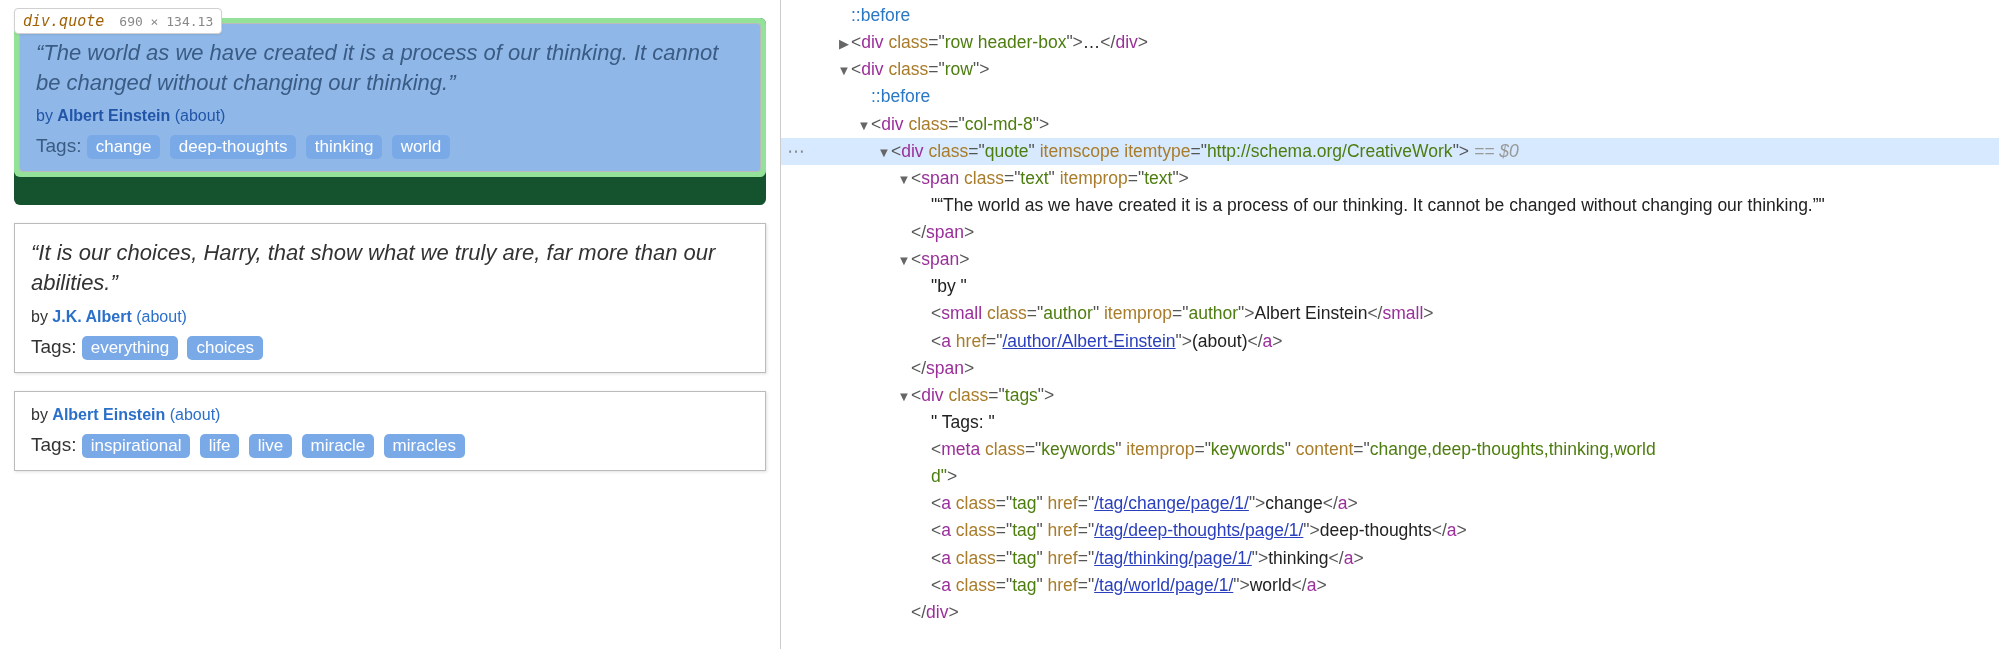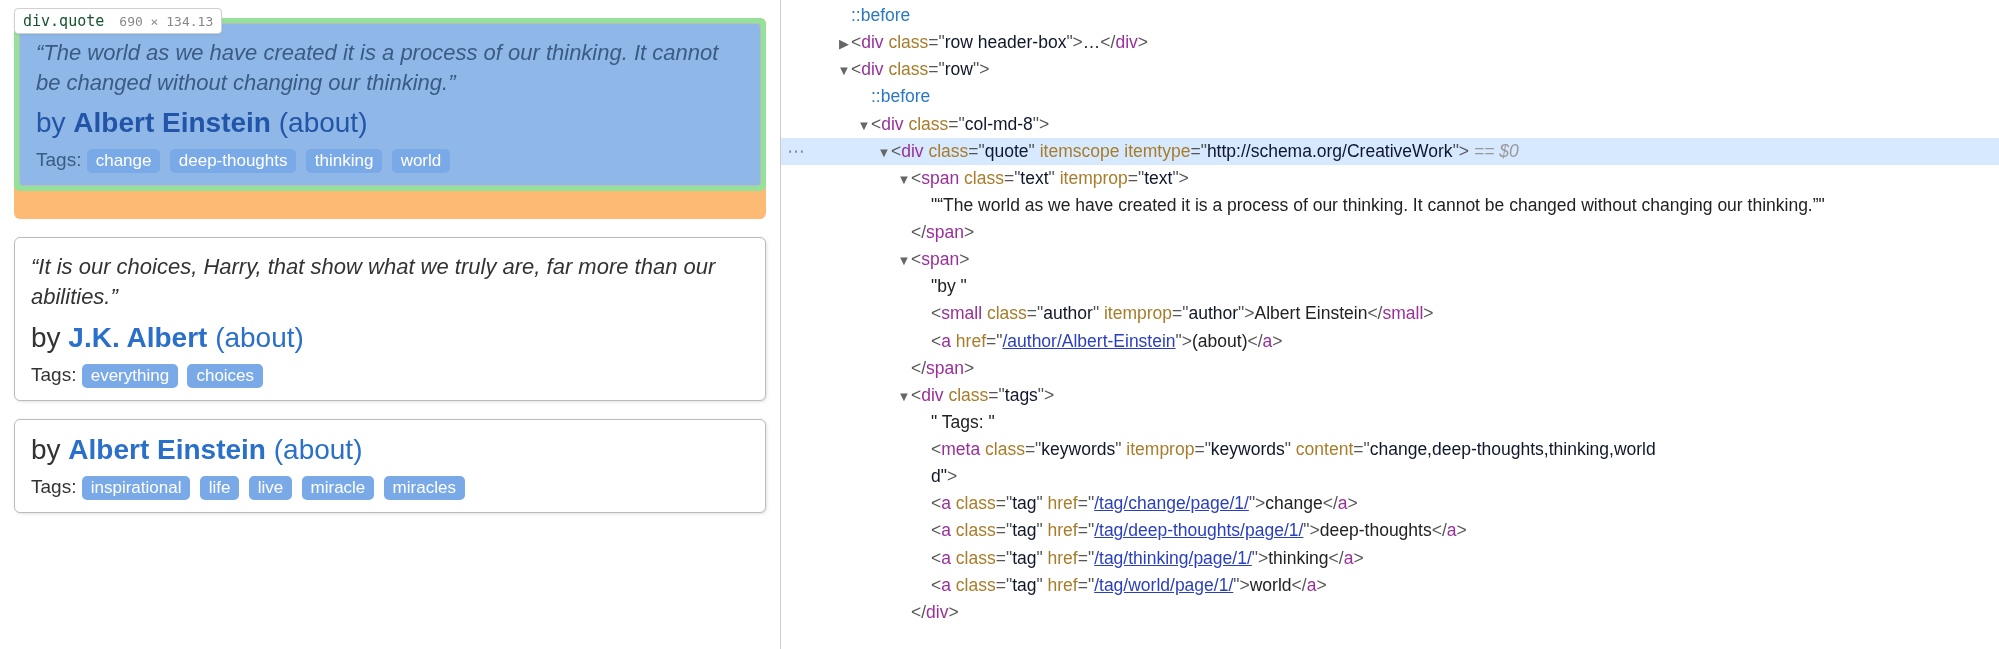--- a/index.html
+++ b/index.html
@@ -25,65 +25,65 @@
     background: #fff;
     border: 1px solid #d0d0d0;
     border-radius: 4px;
     padding: 3px 8px;
     font-size: 15px;
     font-family: Menlo, monospace;
     color: #555;
     z-index: 5;
     box-shadow: 0 1px 2px rgba(0,0,0,0.08);
   }
-  .dim-tooltip .klass { color: #14532d; }
+  .dim-tooltip .klass { color: #a16207; font-style: italic; }
   .dim-tooltip .sz { color: #888; font-size: 13px; margin-left: 6px; }
   .dim-tooltip::after {
     content: "";
     position: absolute;
     bottom: -6px;
     left: 12px;
     border: 6px solid transparent;
     border-top-color: #fff;
   }
 
   .highlight-wrap {
-    background: #fdba74;
+    background: #14532d;
     padding: 0 0 28px 0;
     border-radius: 6px;
   }
   .highlight-inner {
     background: #94e29a;
     padding: 5px;
     border-radius: 6px;
   }
   .quote-box {
     border: 1px solid #bbb;
-    border-radius: 6px;
+    border-radius: 0;
     background: #fff;
     padding: 14px 16px 12px 16px;
     box-shadow: 1px 1px 3px rgba(0,0,0,0.12);
     margin-bottom: 18px;
   }
   .quote-box.selected {
     background: #8fb8e8;
     border-radius: 4px;
     box-shadow: none;
     margin-bottom: 0;
   }
   .quote-text {
     font-style: italic;
     font-size: 22px;
     line-height: 1.35;
     color: #333;
     margin: 0 0 10px 0;
   }
   .quote-box.selected .quote-text { color: #3a5b84; }
   .by-line {
-    font-size: 28px;
+    font-size: 16px;
     color: #333;
     margin-bottom: 10px;
   }
   .by-line .author {
     color: #2a6fc9;
     font-weight: 600;
   }
   .by-line .about-link {
     color: #2a6fc9;
     text-decoration: none;
@@ -128,21 +128,21 @@
     color: #666;
     font-size: 13px;
     text-align: center;
   }
   .hl-line {
     background: #d6e9ff;
     display: block;
   }
   .tagname   { color: #9a2f9a; }
   .attrname  { color: #a87c2a; }
-  .attrval   { color: #0f172a; }
+  .attrval   { color: #4d7c0f; }
   .attrlink  { color: #2a3fbd; text-decoration: underline; }
   .strtxt    { color: #222; }
   .pseudo    { color: #2a78c4; }
   .eq0       { color: #999; font-style: italic; }
   .dots-gutter {
     display: inline-block;
     width: 30px;
     color: #888;
     text-align: center;
   }

